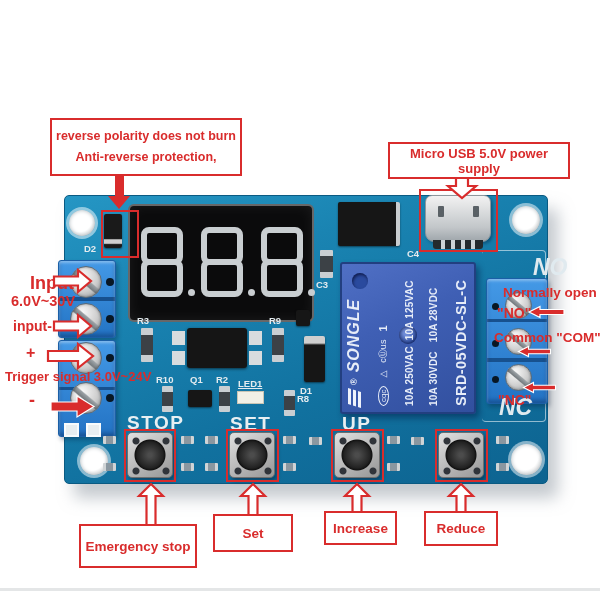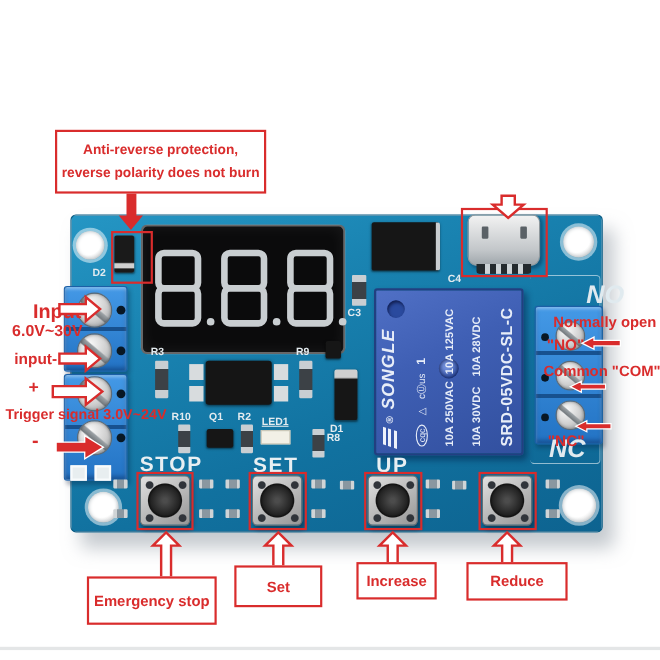--- a/index.html
+++ b/index.html
@@ -209,27 +209,30 @@
 
   <div class="silk silk-btn" style="left:127px;top:412px;">STOP</div>
   <div class="silk silk-btn" style="left:230px;top:413px;">SET</div>
   <div class="silk silk-btn" style="left:342px;top:413px;">UP</div>
   <div class="tbtn" style="left:127px;top:432px;"></div>
   <div class="tbtn" style="left:229px;top:432px;"></div>
   <div class="tbtn" style="left:334px;top:432px;"></div>
   <div class="tbtn" style="left:438px;top:432px;"></div>
 
   <div class="callout" style="left:50px;top:118px;width:192px;height:58px;font-size:12.5px;line-height:1.7;">
+    <span>reverse polarity does not burn</span>
     <span>Anti-reverse protection,</span>
-    <span>reverse polarity does not burn</span>
   </div>
   <div class="connector-bar"></div>
   <div class="connector-head"></div>
   <div class="redbox" style="left:101px;top:210px;width:38px;height:48px;"></div>
 
+  <div class="callout" style="left:388px;top:142px;width:182px;height:37px;font-size:13px;">
+    <span>Micro USB 5.0V power supply</span>
+  </div>
   <svg class="ann" style="left:447px;top:178px;" width="30" height="20" viewBox="0 0 30 20">
     <polygon class="arrow-poly" points="9,0 21,0 21,8 29,8 15,20 1,8 9,8"></polygon>
     </svg>
   <div class="redbox" style="left:419px;top:189px;width:79px;height:63px;"></div>
 
   <div class="redlabel" style="left:18px;top:273px;font-size:18px;margin-left:12px;">Input+</div>
   <svg class="ann" style="left:54px;top:269px;" width="38" height="24" viewBox="0 0 38 24">
     <polygon class="arrow-poly" points="0,7.5 24,7.5 24,1 37,12 24,23 24,16.5 0,16.5"></polygon>
     </svg>
   <div class="redlabel" style="left:11px;top:293px;font-size:14.5px;">6.0V~30V</div>
@@ -281,21 +284,21 @@
 
   <div class="callout" style="left:79px;top:524px;width:118px;height:44px;font-size:13.5px;text-align:center;">
     <span>Emergency stop</span>
   </div>
   <div class="callout" style="left:213px;top:514px;width:80px;height:38px;font-size:13.5px;">
     <span>Set</span>
   </div>
   <div class="callout" style="left:324px;top:511px;width:73px;height:34px;font-size:13.5px;">
     <span>Increase</span>
   </div>
-  <div class="callout" style="left:424px;top:511px;width:92px;height:35px;font-size:13.5px;">
+  <div class="callout" style="left:424px;top:511px;width:74px;height:35px;font-size:13.5px;">
     <span>Reduce</span>
   </div>
 
   <div class="shadow-line"></div>
 <div class="smd" style="left: 103px; top: 436px;"></div>
     <div class="smd" style="left: 103px; top: 463px;"></div>
     <div class="smd" style="left: 181px; top: 436px;"></div>
     <div class="smd" style="left: 181px; top: 463px;"></div>
     <div class="smd" style="left: 205px; top: 436px;"></div>
     <div class="smd" style="left: 205px; top: 463px;"></div>

